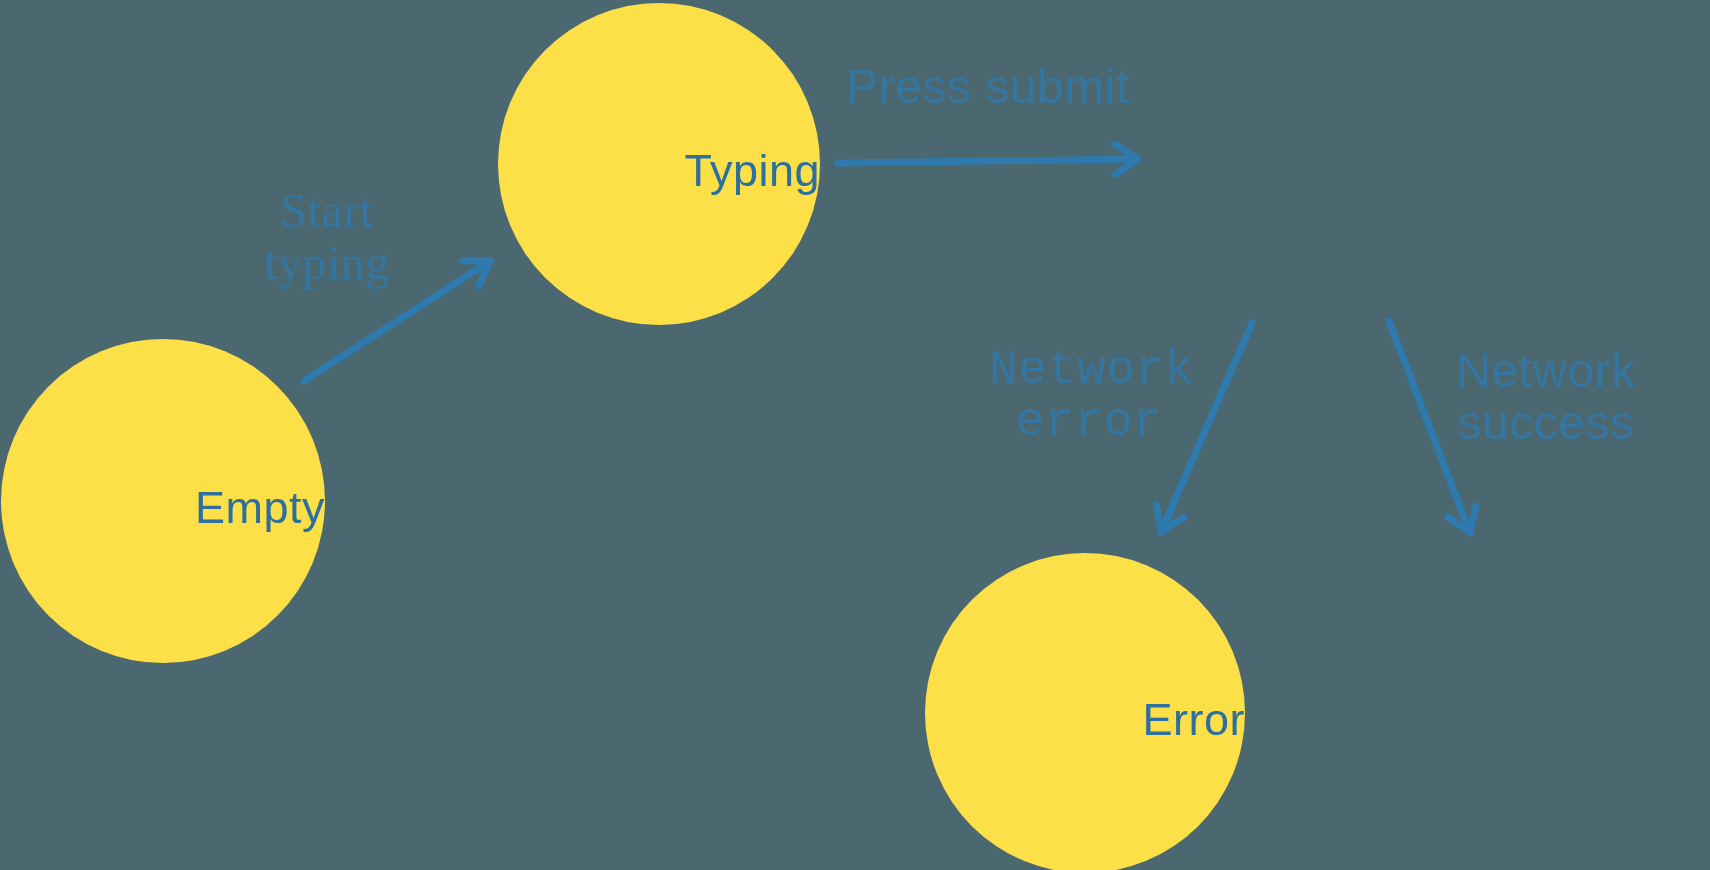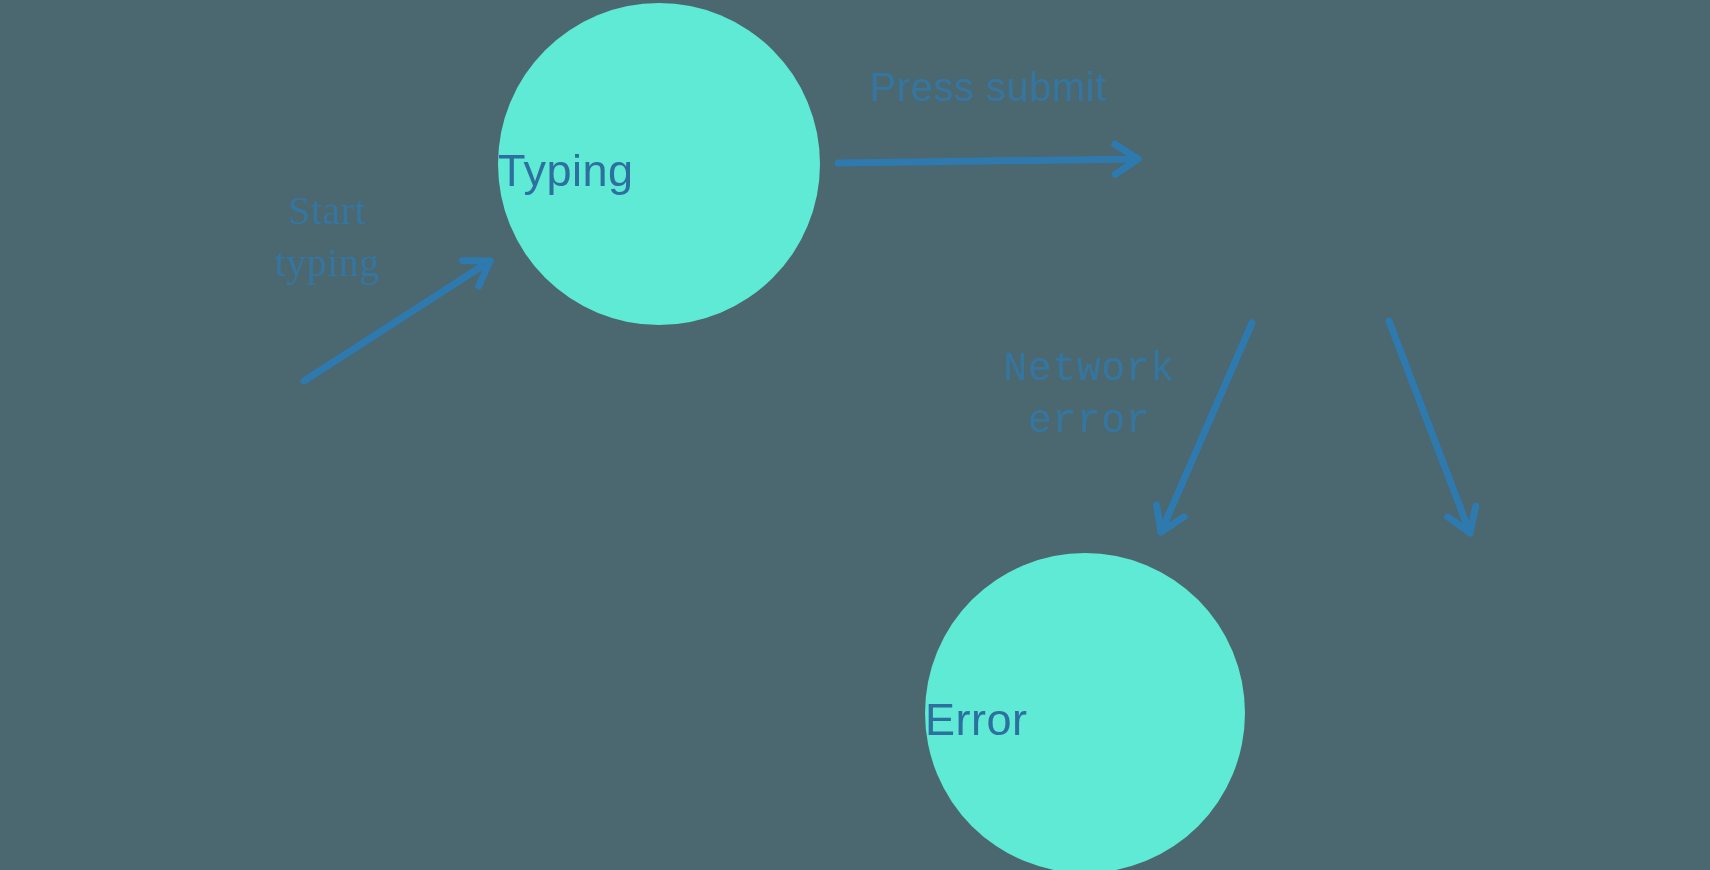--- a/index.html
+++ b/index.html
@@ -16,41 +16,41 @@
     overflow: hidden;
   }
   .arrow-layer {
     position: absolute;
     inset: 0;
     width: 1710px;
     height: 870px;
   }
   .state-node {
     position: absolute;
-    background: #5eead4;
+    background: #fde047;
     border-radius: 50%;
     display: flex;
     align-items: center;
-    justify-content: flex-start;
+    justify-content: flex-end;
     transform: translate(-50%, -50%);
   }
   .state-node .state-label {
     position: relative;
     top: 7px;
     color: #2D6F9E;
     font-size: 45px;
     letter-spacing: 0.5px;
     white-space: nowrap;
   }
   .transition-label {
     position: absolute;
     transform: translate(-50%, -50%);
     text-align: center;
     color: rgba(46, 124, 178, 0.74);
-    font-size: 40px;
+    font-size: 48px;
     line-height: 52px;
     letter-spacing: 0.5px;
   }
   .transition-label.single-line { white-space: nowrap; }
 
   
   #node-empty      { left: 163px;  top: 501px; width: 324px; height: 324px; }
   #node-typing     { left: 659px;  top: 164px; width: 322px; height: 322px; }
   #node-submitting { left: 1328px; top: 162px; width: 322px; height: 322px; }
   #node-error      { left: 1085px; top: 713px; width: 320px; height: 320px; }
@@ -74,31 +74,35 @@
       </marker>
     </defs>
     <g stroke="#2E7AAE" stroke-width="7" stroke-linecap="round" fill="none">
       <path d="M304,381 L490,261" marker-end="url(#arrowhead)"></path>
       <path d="M838,163 L1138,159" marker-end="url(#arrowhead)"></path>
       <path d="M1252,323 L1161,532" marker-end="url(#arrowhead)"></path>
       <path d="M1389,321 L1470,533" marker-end="url(#arrowhead)"></path>
     </g>
   </svg>
 
+  <div class="state-node" id="node-empty">
+    <span class="state-label">Empty</span>
+  </div>
 
   <div class="state-node" id="node-typing">
     <span class="state-label">Typing</span>
   </div>
 
 
   <div class="state-node" id="node-error">
     <span class="state-label">Error</span>
   </div>
 
 
   <div class="transition-label" id="label-start-typing">Start typing</div>
 
   <div class="transition-label single-line" id="label-press-submit">Press submit</div>
 
   <div class="transition-label" id="label-network-error">Network error</div>
 
+  <div class="transition-label" id="label-network-success">Network success</div>
 
 </div>
 
 </body></html>

